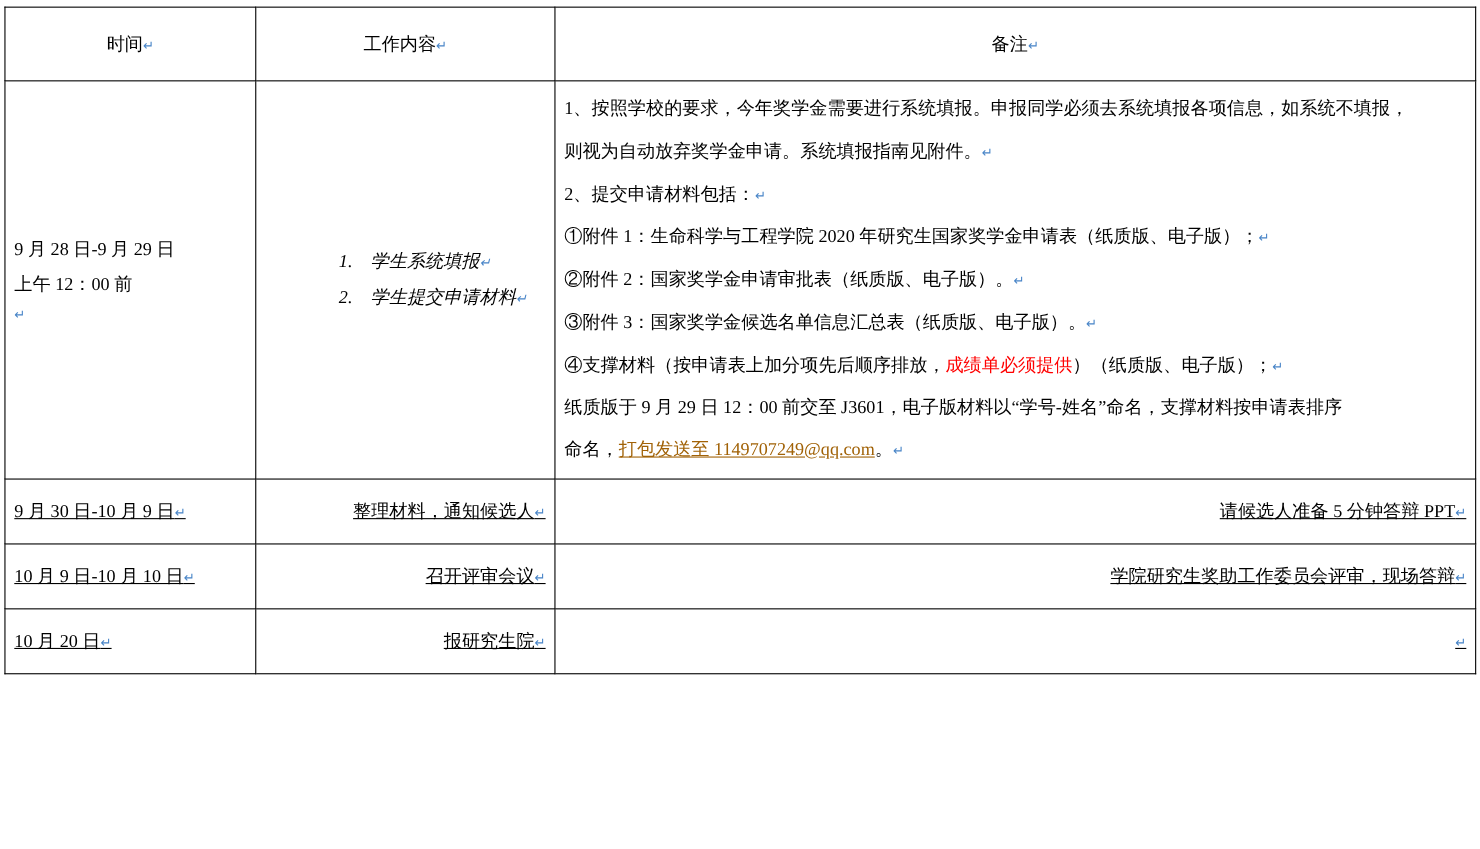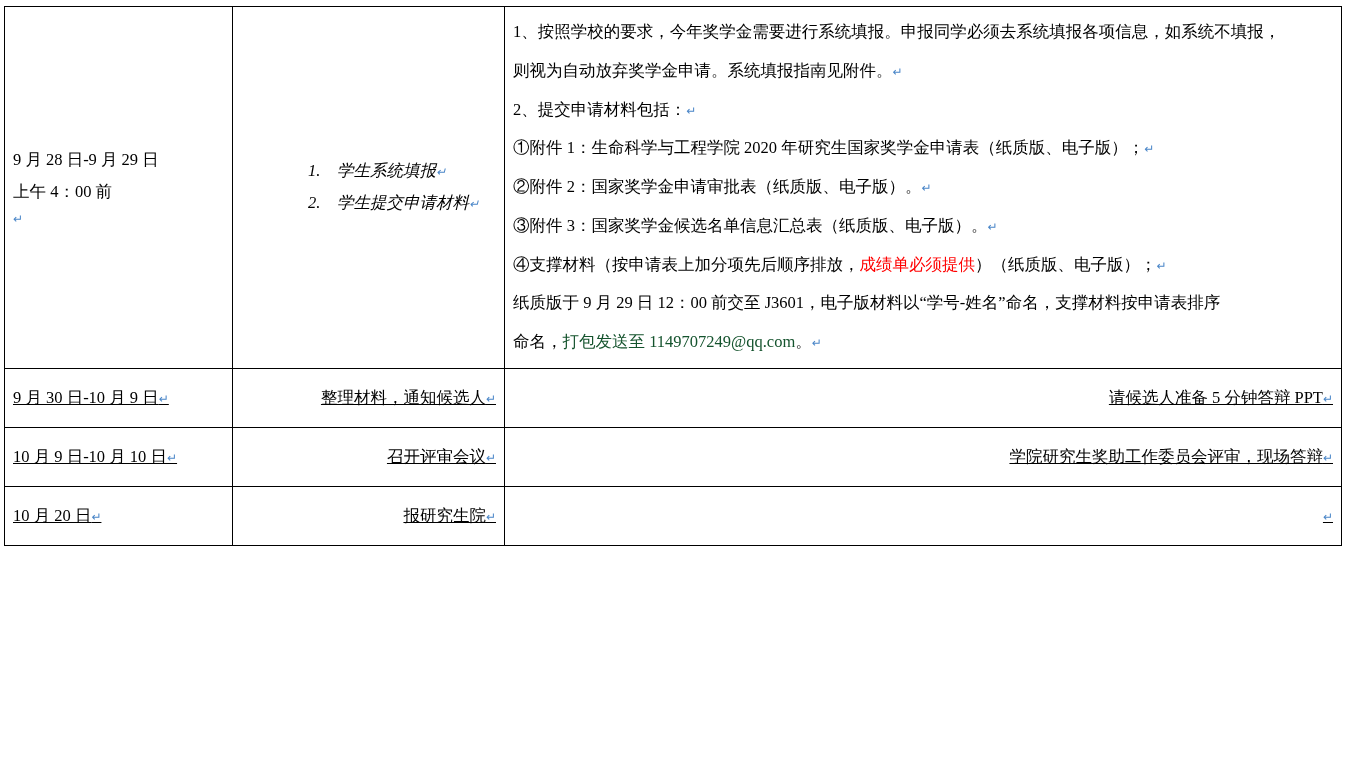--- a/index.html
+++ b/index.html
@@ -70,21 +70,22 @@
   .work-inner { display: inline-block; }
 
   .note p {
     margin: 0;
     text-align: left;
     line-height: 2.35;
   }
 
   .red { color: #ff0000; }
   .link {
-    color: #14532d;
+    color: #a16207;
+    text-decoration: underline;
   }
   .pmark {
     color: #4a86c8;
     font-family: "Liberation Sans", sans-serif;
     font-size: 12px;
     vertical-align: baseline;
   }
   .row-short td { height: 46px; text-decoration: underline; }
   .empty-mark {
     display: inline-block;
@@ -95,25 +96,36 @@
 <body>
 
 <div class="page">
   <table class="schedule">
     <colgroup>
       <col class="c-time">
       <col class="c-work">
       <col class="c-note">
     </colgroup>
     <tbody>
+      <tr class="hdr">
+        <td>
+          <span>时间</span><span class="pmark">↵</span>
+        </td>
+        <td>
+          <span>工作内容</span><span class="pmark">↵</span>
+        </td>
+        <td>
+          <span>备注</span><span class="pmark">↵</span>
+        </td>
+      </tr>
 
       <tr>
         <td class="time-cell">
           <span class="time-line">9 月 28 日-9 月 29 日</span>
-          <span class="time-line">上午 4：00 前</span>
+          <span class="time-line">上午 12：00 前</span>
           <span class="time-line pmark">↵</span>
         </td>
         <td>
           <div class="work-wrap">
             <div class="work-inner">
               <ul class="work-list">
                 <li>
                   <span>1.　学生系统填报</span><span class="pmark">↵</span>
                 </li>
                 <li>

